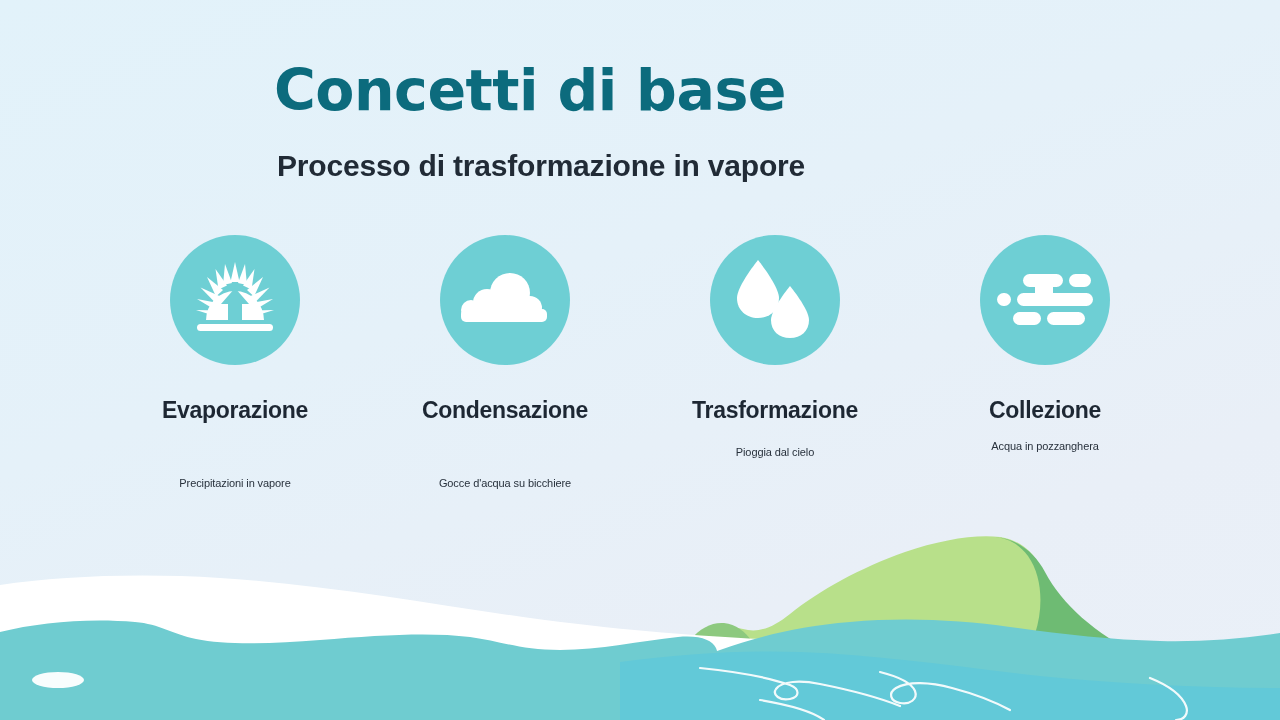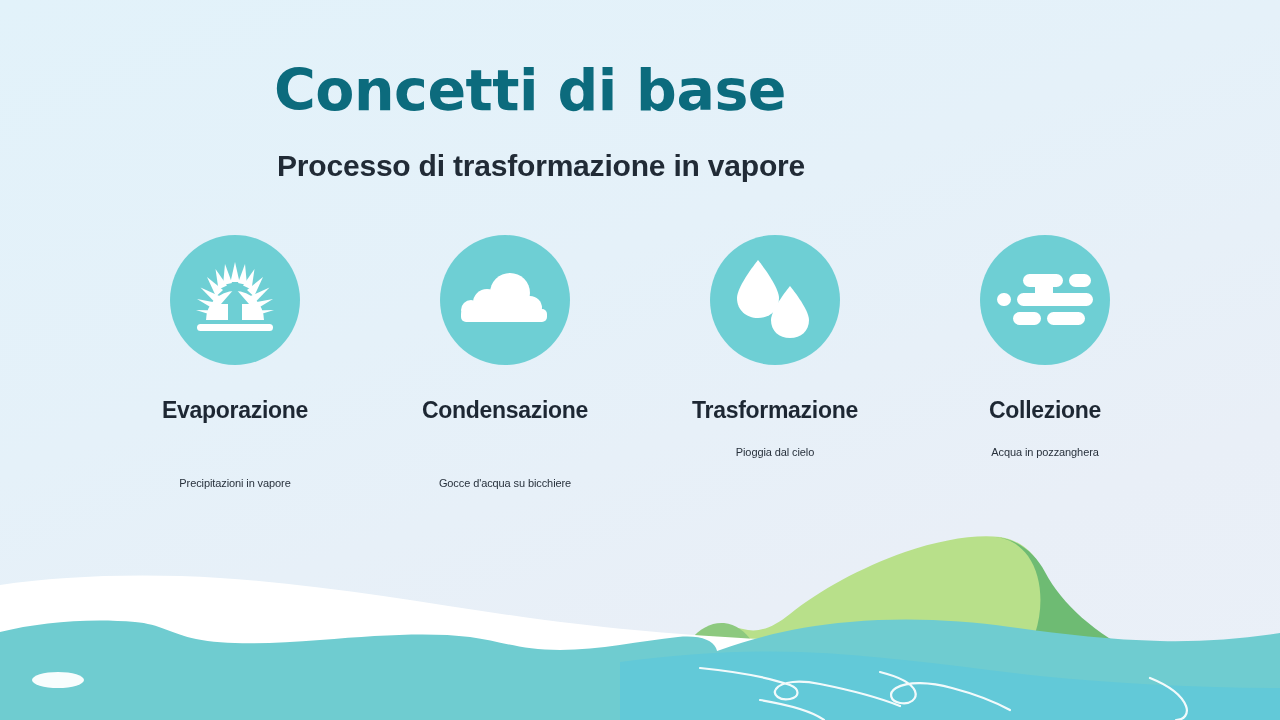--- a/index.html
+++ b/index.html
@@ -101,21 +101,21 @@
   }
   .concept-desc {
     font-size: 11px;
     color: #28313c;
     letter-spacing: -0.1px;
     white-space: nowrap;
   }
   .concept.c0 .concept-desc { margin-top: 53px; }
   .concept.c1 .concept-desc { margin-top: 53px; }
   .concept.c2 .concept-desc { margin-top: 22px; }
-  .concept.c3 .concept-desc { margin-top: 22px; }
+  .concept.c3 .concept-desc { margin-top: 16px; }
 </style>
 </head>
 <body>
 
 <div id="stage">
 
   <svg id="scenery" viewBox="0 0 1280 720" width="1280" height="720" preserveAspectRatio="none">
 
     <path fill="#b8e08a" d="M660 648
              C 690 640, 700 632, 712 628

